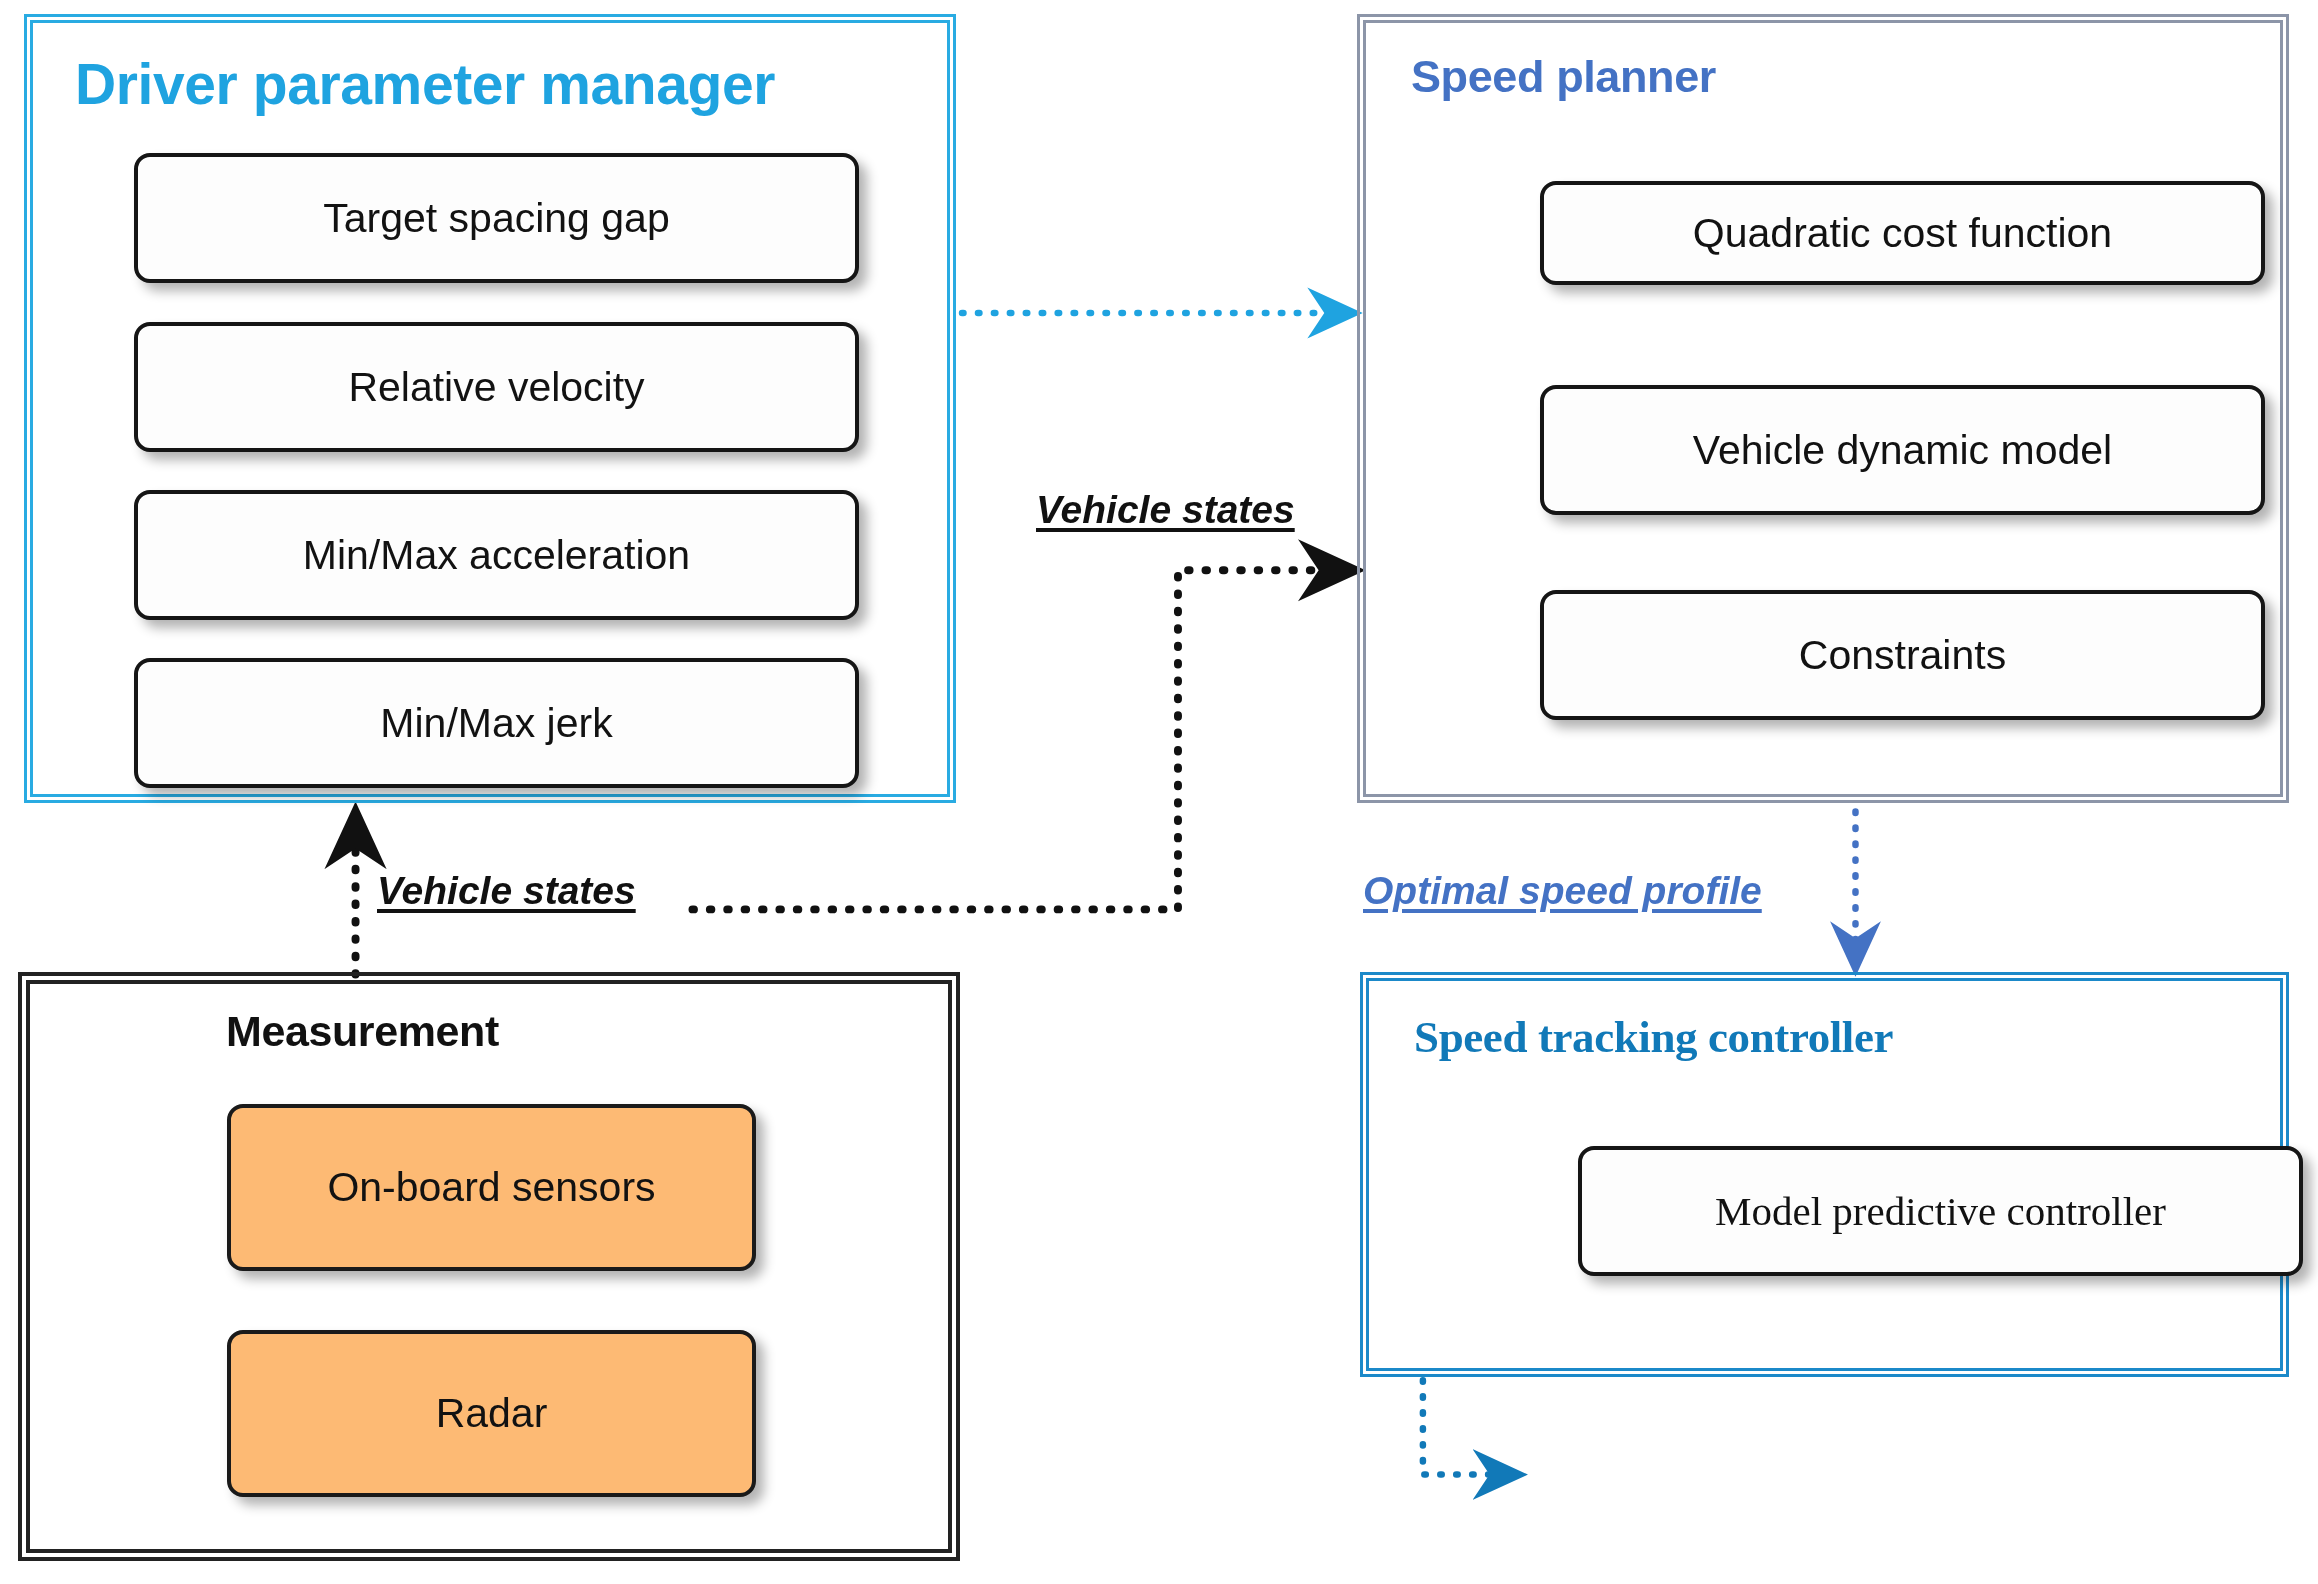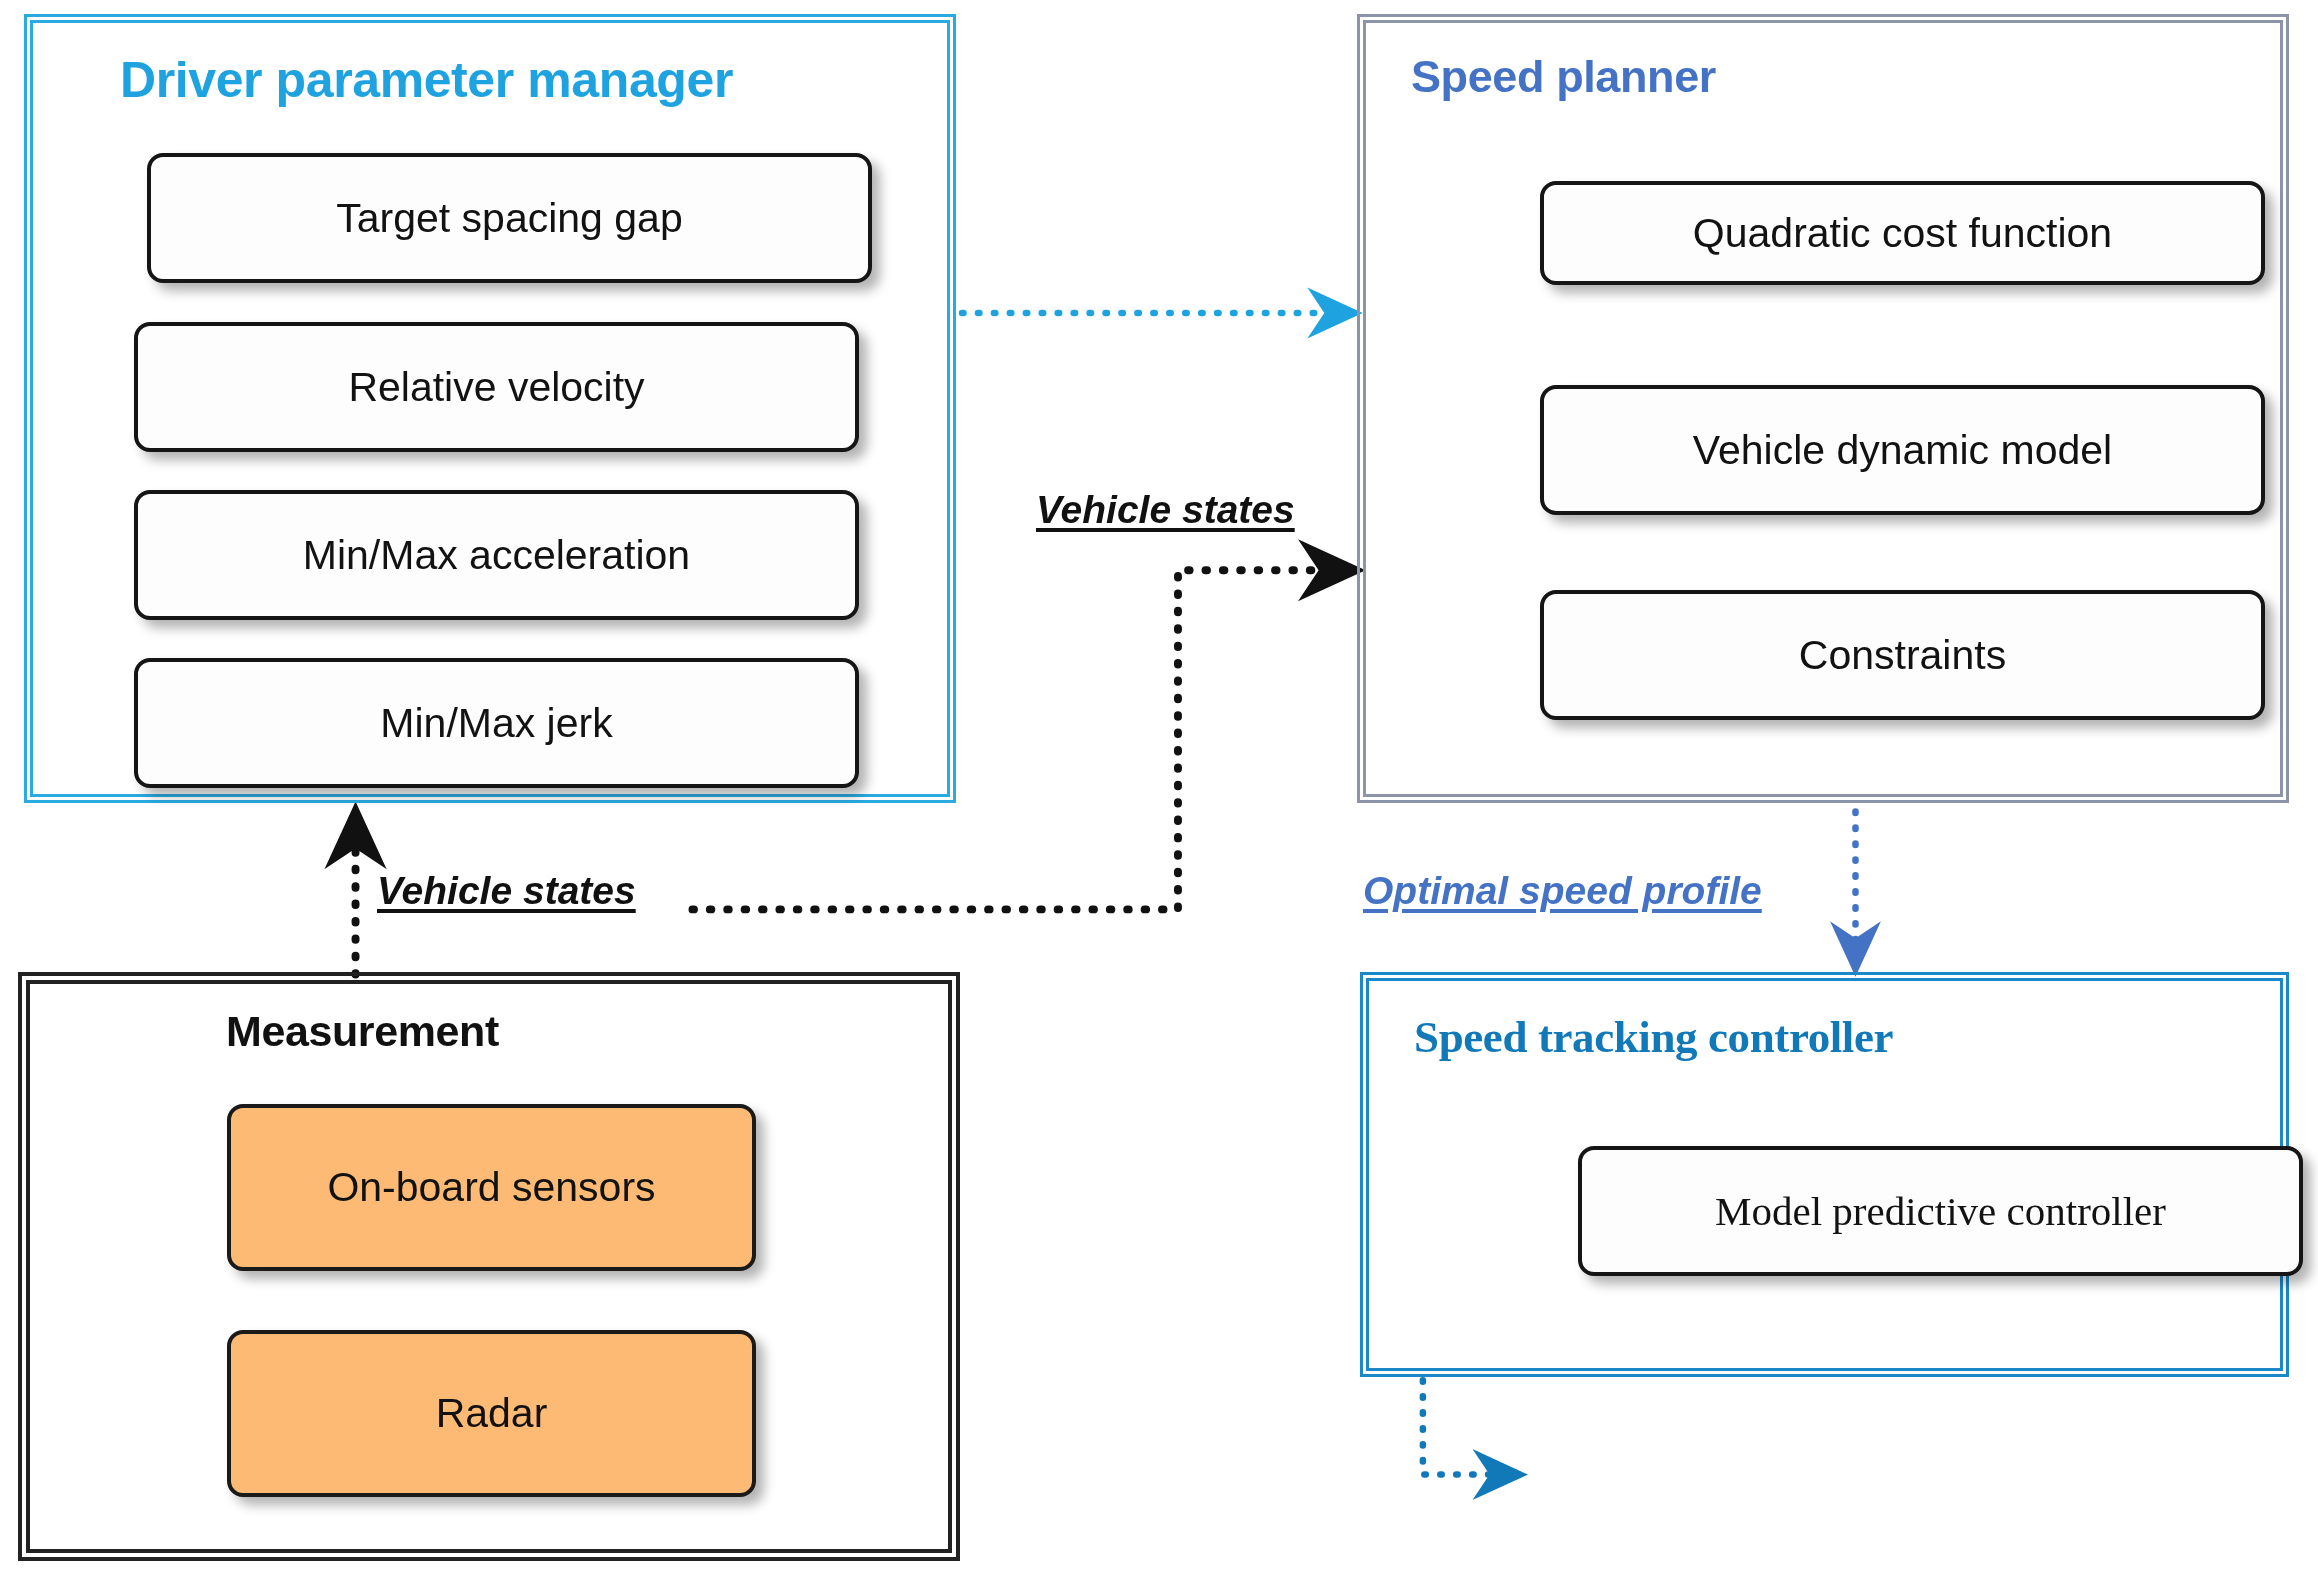--- a/index.html
+++ b/index.html
@@ -138,23 +138,23 @@
     <g>
       <path d="M2560,1120 L2560,1330" fill="none" stroke="#4472C4" stroke-width="9" stroke-dasharray="2 20" stroke-linecap="round" marker-end="url(#arrow-blue)"></path>
     </g>
 
     <g>
       <path d="M1963,1905 L1963,2035 L2090,2035" fill="none" stroke="#1179B8" stroke-width="9" stroke-dasharray="2 20" stroke-linecap="round" marker-end="url(#arrow-cyan2)"></path>
     </g>
   </svg>
 
   <div class="block cyan" style="left:30px; top:20px; width:920px; height:777px;">
-    <div class="block-title title-cyan" style="left:42px; top:27.5px; font-size:50px;margin-left:45px;">Driver parameter manager</div>
+    <div class="block-title title-cyan" style="left:42px; top:27.5px; font-size:57px;">Driver parameter manager</div>
 
-    <div class="item" style="left:101px; top:130px; width:725px; height:130px; font-size:41px;margin-left:13px;">Target spacing gap</div>
+    <div class="item" style="left:101px; top:130px; width:725px; height:130px; font-size:41px;">Target spacing gap</div>
 
     <div class="item" style="left:101px; top:299px; width:725px; height:130px; font-size:41px;">Relative  velocity</div>
 
     <div class="item" style="left:101px; top:467px; width:725px; height:130px; font-size:41px;">Min/Max  acceleration</div>
 
     <div class="item" style="left:101px; top:635px; width:725px; height:130px; font-size:41px;">Min/Max  jerk</div>
   </div>
 
   <div class="block slate" style="left:1363px; top:20px; width:920px; height:777px;">
     <div class="block-title title-slate" style="left:45px; top:27.5px; font-size:45px;">Speed planner</div>

